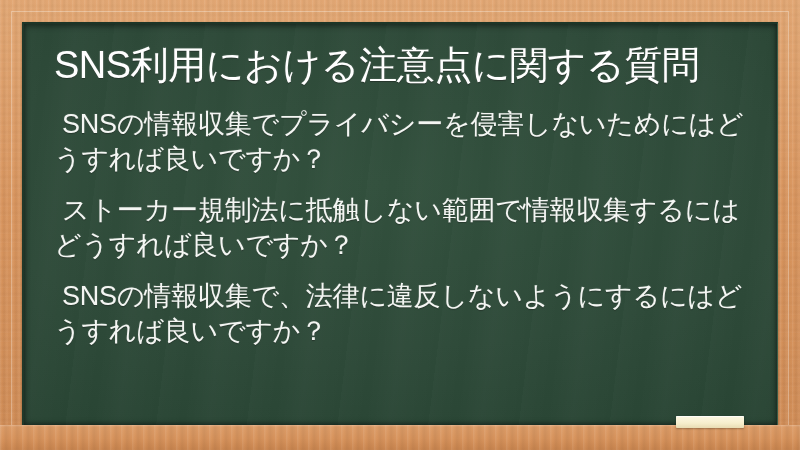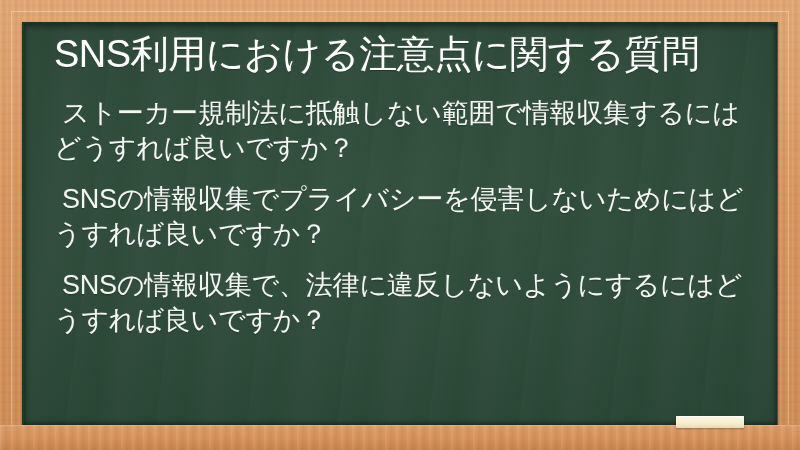--- a/index.html
+++ b/index.html
@@ -106,21 +106,21 @@
   .title {
     color: #ffffff;
     font-size: 38px;
     line-height: 1.20;
     font-weight: 400;
     letter-spacing: -0.5px;
     white-space: nowrap;
     text-shadow:
       0 1px 1px rgba(0,0,0,0.40),
       0 0 2px rgba(255,255,255,0.22);
-    margin: 0 0 0 4px;
+    margin: 11px 0 0 4px;
   }
 
   
   .q-list {
     list-style: none;
     margin: 18px 0 0 0;
     padding: 0;
   }
 
   .q-item {
@@ -178,22 +178,22 @@
 <div class="frame">
 
   <div class="frame-bevel"></div>
 
   <div class="board">
     <div class="board-inner">
 
       <h1 class="title">SNS利用における注意点に関する質問</h1>
 
       <ul class="q-list">
+        <li class="q-item">SNSの情報収集でプライバシーを侵害しないためにはどうすれば良いですか？</li>
         <li class="q-item">ストーカー規制法に抵触しない範囲で情報収集するにはどうすれば良いですか？</li>
-        <li class="q-item">SNSの情報収集でプライバシーを侵害しないためにはどうすれば良いですか？</li>
         <li class="q-item">SNSの情報収集で、法律に違反しないようにするにはどうすれば良いですか？</li>
       </ul>
 
     </div>
   </div>
 
   <div class="ledge"></div>
 
   <div class="chalk"></div>
 

